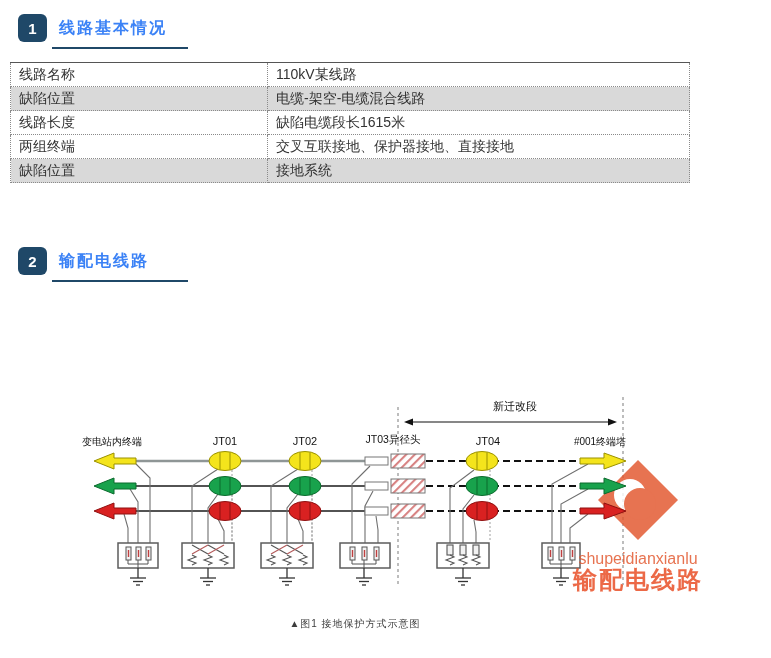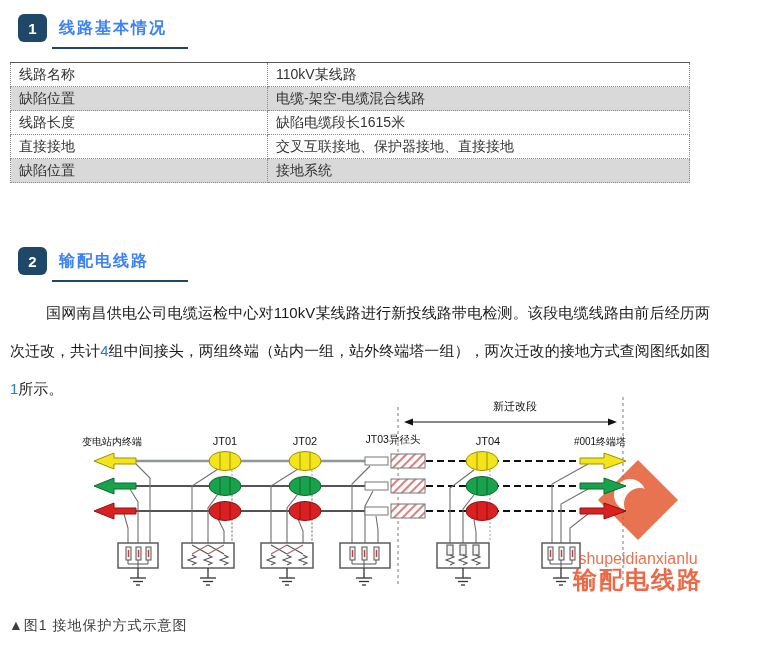--- a/index.html
+++ b/index.html
@@ -24,22 +24,22 @@
   #info-table td.lab{width:248px;}
   #info-table{border-top:1px solid #555;}
 
   
   #desc-para{position:absolute;left:10px;top:294px;width:700px;font-size:15px;
              line-height:38px;text-align:justify;text-indent:2.4em;color:#1a1a1a;}
   .num-hl{color:#2b7bb9;}
 
   
   #figure-wrap{position:absolute;left:60px;top:392px;width:660px;height:205px;}
-  #figure-caption{position:absolute;left:9px;top:617px;width:660px;
-                  font-size:14px;color:#3c3c3c;letter-spacing:1px;}
+  #figure-caption{position:absolute;left:25px;top:617px;width:660px;text-align:center;
+                  font-size:10px;color:#3c3c3c;letter-spacing:1px;}
   svg text{font-family:"Liberation Sans","DejaVu Sans",sans-serif;}
 </style>
 </head>
 <body>
 
 <div id="page">
 
   <div class="sec-head" style="top:14px;">
     <div class="sec-num">1</div>
     <div class="sec-title">线路基本情况</div>
@@ -54,37 +54,36 @@
       </tr>
       <tr class="alt">
         <td class="lab">缺陷位置</td>
         <td>电缆-架空-电缆混合线路</td>
       </tr>
       <tr>
         <td class="lab">线路长度</td>
         <td>缺陷电缆段长1615米</td>
       </tr>
       <tr>
-        <td class="lab">直接接地</td>
+        <td class="lab">两组终端</td>
         <td>交叉互联接地、保护器接地、直接接地</td>
       </tr>
       <tr class="alt">
         <td class="lab">缺陷位置</td>
         <td>接地系统</td>
       </tr>
     </tbody>
   </table>
 
   <div class="sec-head" style="top:247px;">
     <div class="sec-num">2</div>
     <div class="sec-title">输配电线路</div>
     <div class="sec-underline"></div>
   </div>
 
-  <div id="desc-para"><span>国网南昌供电公司电缆运检中心对110kV某线路进行新投线路带电检测。该段电缆线路由前后经历两次迁改，共计</span><span class="num-hl">4</span><span>组中间接头，两组终端（站内一组，站外终端塔一组），两次迁改的接地方式查阅图纸如图</span><span class="num-hl">1</span><span>所示。</span></div>
 
   <div id="figure-wrap">
   <svg width="660" height="205" viewBox="0 0 660 205">
     <defs>
       <pattern id="hatch" width="6" height="6" patternUnits="userSpaceOnUse" patternTransform="rotate(45)">
         <rect width="6" height="6" fill="#ffffff"></rect>
         <line x1="1" y1="0" x2="1" y2="6" stroke="#d88383" stroke-width="2.2"></line>
       </pattern>
     </defs>
 

